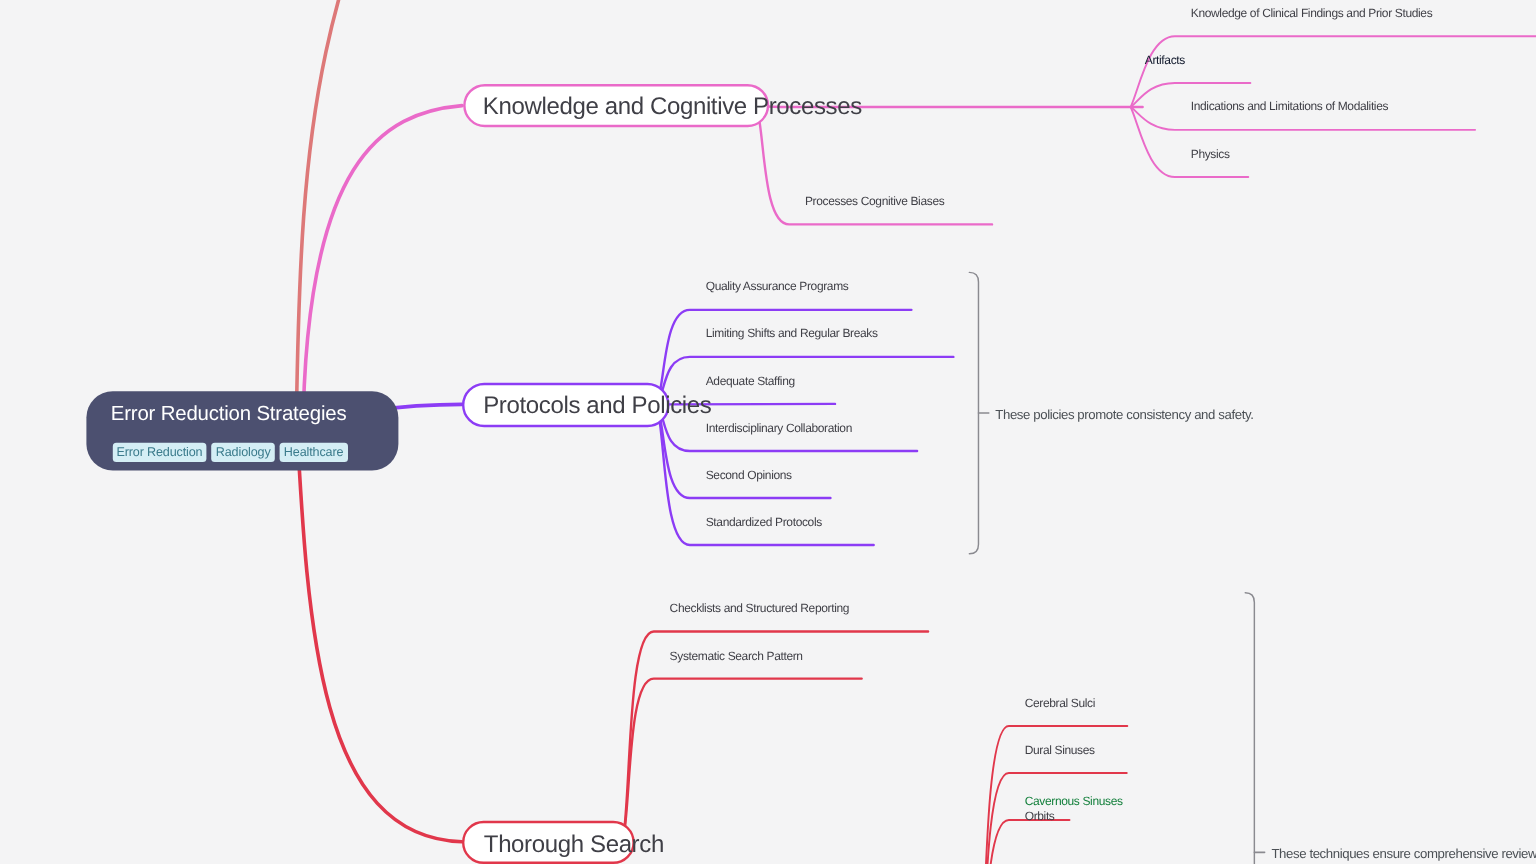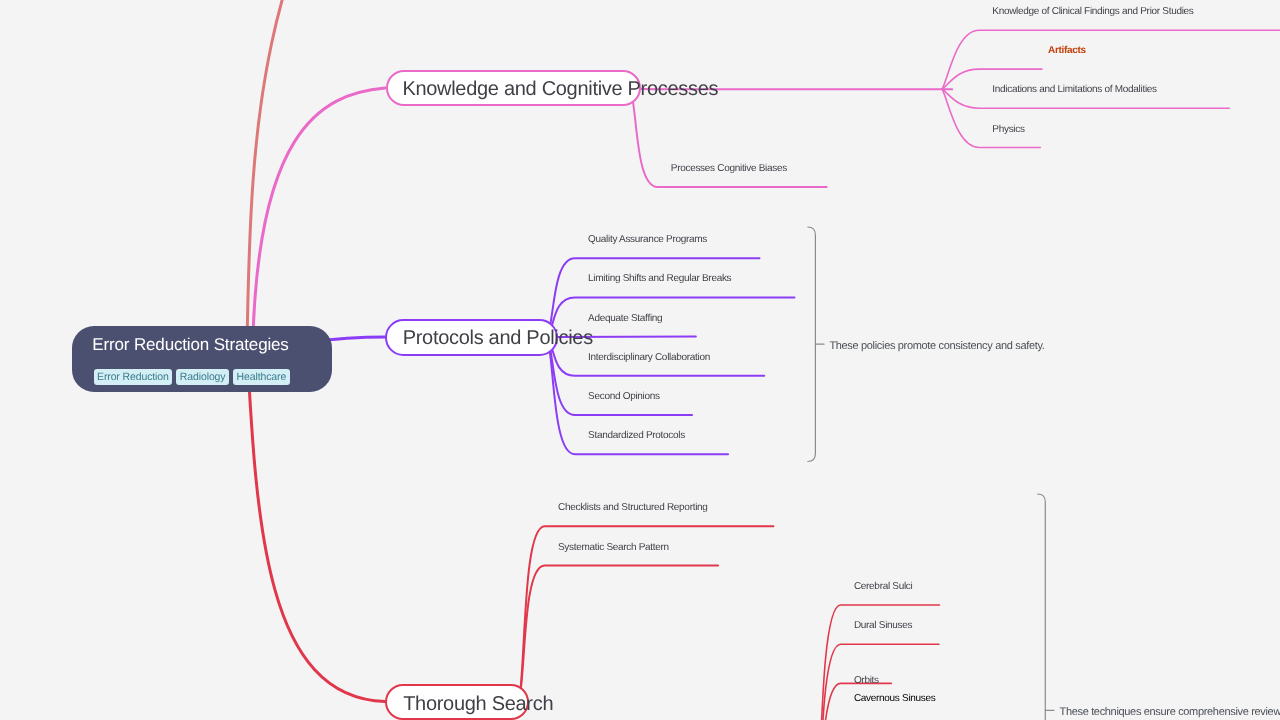--- a/index.html
+++ b/index.html
@@ -60,30 +60,30 @@
     <div class="root-tag" style="background: rgb(212, 238, 245); color: rgb(59, 123, 140); padding: 2.65px 3.5px; left: 176.334px; top: 369.1px;">Radiology</div>
     <div class="root-tag" style="background: rgb(212, 238, 245); color: rgb(59, 123, 140); padding: 2.65px 3.5px; left: 233.059px; top: 369.1px;">Healthcare</div>
     <div class="mm-pill" style="left: 385.5px; top: 70.2px; width: 255px; height: 36px; border-width: 2.4px; border-color: rgb(234, 106, 201);"></div>
     <div class="mm-pill-label" style="color: rgb(63, 63, 70); left: 402.4px; top: 78.87px;">Knowledge and Cognitive Processes</div>
     <div class="mm-pill" style="left: 385px; top: 318.5px; width: 172.5px; height: 37px; border-width: 2.4px; border-color: rgb(140, 60, 245);"></div>
     <div class="mm-pill-label" style="color: rgb(63, 63, 70); left: 402.7px; top: 328.37px;">Protocols and Policies</div>
     <div class="mm-pill" style="left: 385px; top: 684.2px; width: 144px; height: 36px; border-width: 2.4px; border-color: rgb(225, 55, 75);"></div>
     <div class="mm-pill-label" style="color: rgb(63, 63, 70); left: 403.2px; top: 694.37px;">Thorough Search</div>
     <div class="mm-label" style="color: rgb(63, 63, 70); left: 670.8px; top: 164px;">Processes Cognitive Biases</div>
     <div class="mm-label" style="color: rgb(63, 63, 70); left: 992.3px; top: 7.2px;">Knowledge of Clinical Findings and Prior Studies</div>
-    <div class="mm-label" style="color: #c2410c; left: 1048px; top: 46.1px; font-weight: bold;">Artifacts</div>
+    <div class="mm-label" style="color: #0f172a; left: 954px; top: 46.1px;">Artifacts</div>
     <div class="mm-label" style="color: rgb(63, 63, 70); left: 992.3px; top: 85.2px;">Indications and Limitations of Modalities</div>
     <div class="mm-label" style="color: rgb(63, 63, 70); left: 992.3px; top: 124.5px;">Physics</div>
     <div class="mm-label" style="color: rgb(63, 63, 70); left: 588.1px; top: 235.2px;">Quality Assurance Programs</div>
     <div class="mm-label" style="color: rgb(63, 63, 70); left: 588.1px; top: 274.4px;">Limiting Shifts and Regular Breaks</div>
     <div class="mm-label" style="color: rgb(63, 63, 70); left: 588.1px; top: 313.6px;">Adequate Staffing</div>
     <div class="mm-label" style="color: rgb(63, 63, 70); left: 588.1px; top: 352.8px;">Interdisciplinary Collaboration</div>
     <div class="mm-label" style="color: rgb(63, 63, 70); left: 588.1px; top: 392px;">Second Opinions</div>
     <div class="mm-label" style="color: rgb(63, 63, 70); left: 588.1px; top: 431.2px;">Standardized Protocols</div>
     <div class="mm-label" style="color: rgb(63, 63, 70); left: 558px; top: 503.3px;">Checklists and Structured Reporting</div>
     <div class="mm-label" style="color: rgb(63, 63, 70); left: 558px; top: 542.5px;">Systematic Search Pattern</div>
     <div class="mm-label" style="color: rgb(63, 63, 70); left: 853.9px; top: 582px;">Cerebral Sulci</div>
     <div class="mm-label" style="color: rgb(63, 63, 70); left: 853.9px; top: 621.2px;">Dural Sinuses</div>
     <div class="mm-label" style="color: rgb(63, 63, 70); left: 853.9px; top: 660.4px; margin-top: 16px;">Orbits</div>
-    <div class="mm-label" style="color: #000000; left: 853.9px; top: 694px; text-align: center;">Cavernous Sinuses</div>
+    <div class="mm-label" style="color: #15803d; left: 853.9px; top: 664px; text-align: center;">Cavernous Sinuses</div>
     <div class="note-text" style="color: rgb(75, 80, 85); left: 829.4px; top: 339.72px;">These policies promote consistency and safety.</div>
     <div class="note-text" style="color: rgb(75, 80, 85); left: 1059.5px; top: 705.82px;">These techniques ensure comprehensive review of all relevant anatomy.</div>
   </div>
 
 </body></html>

